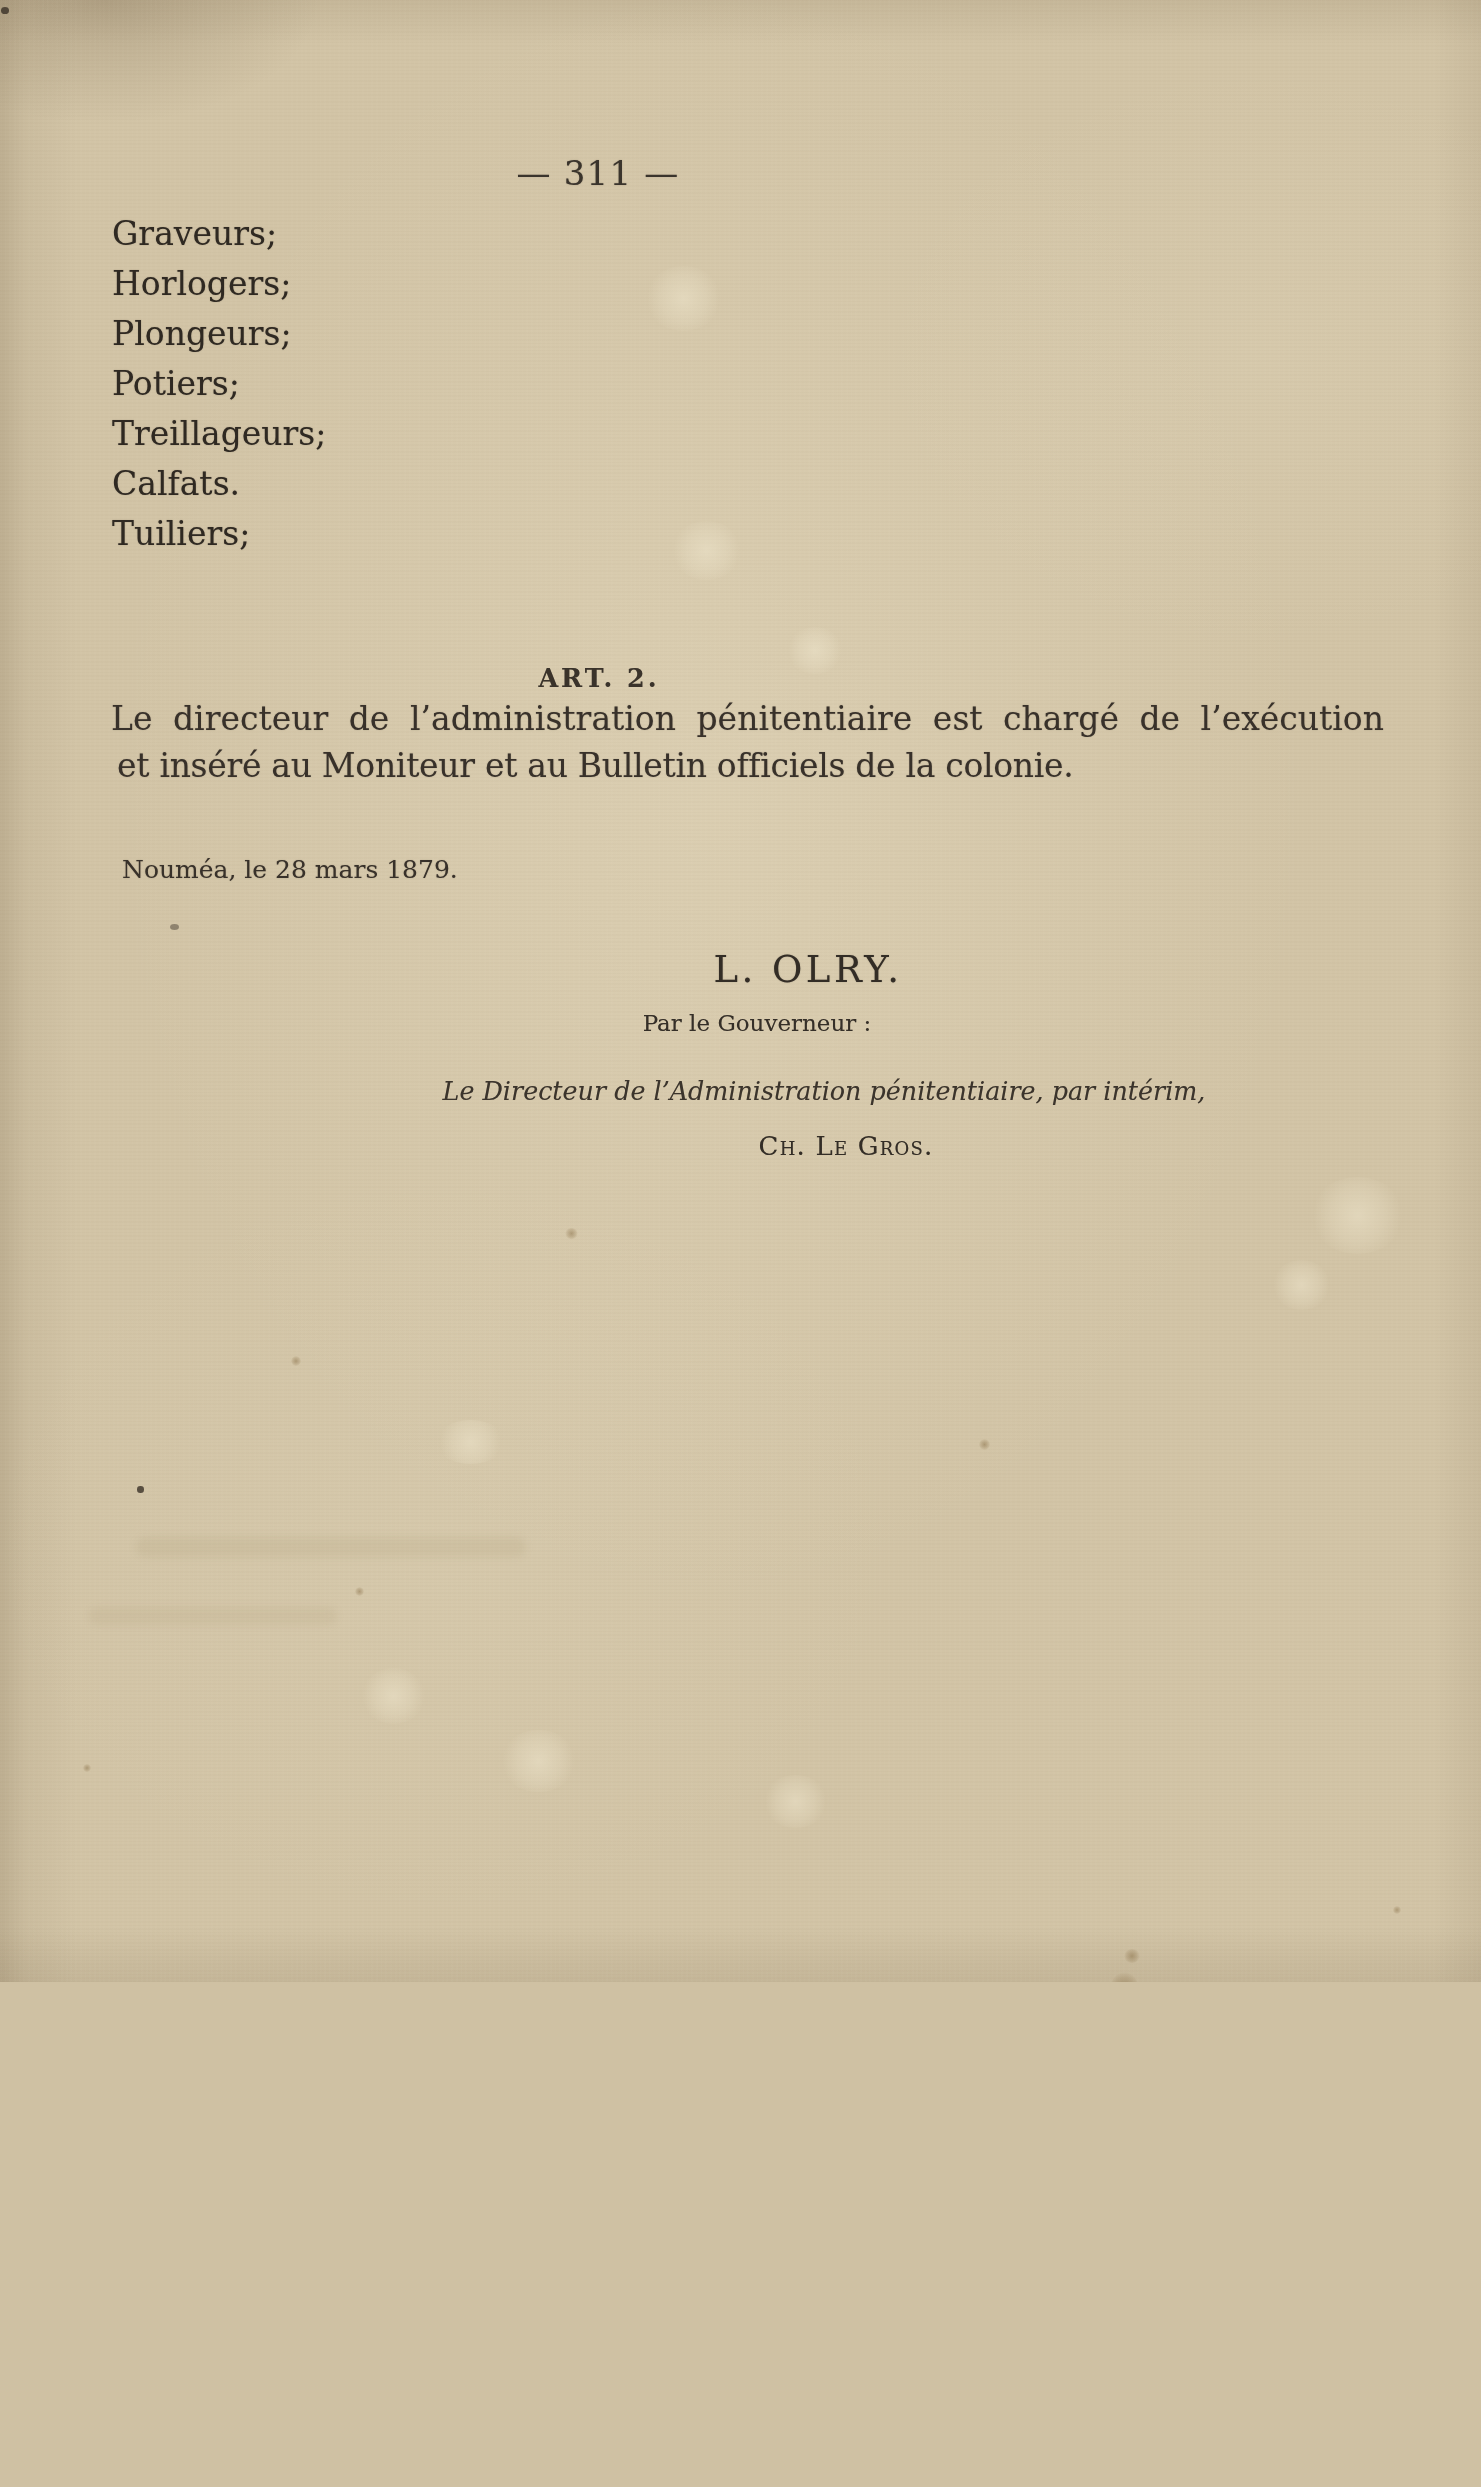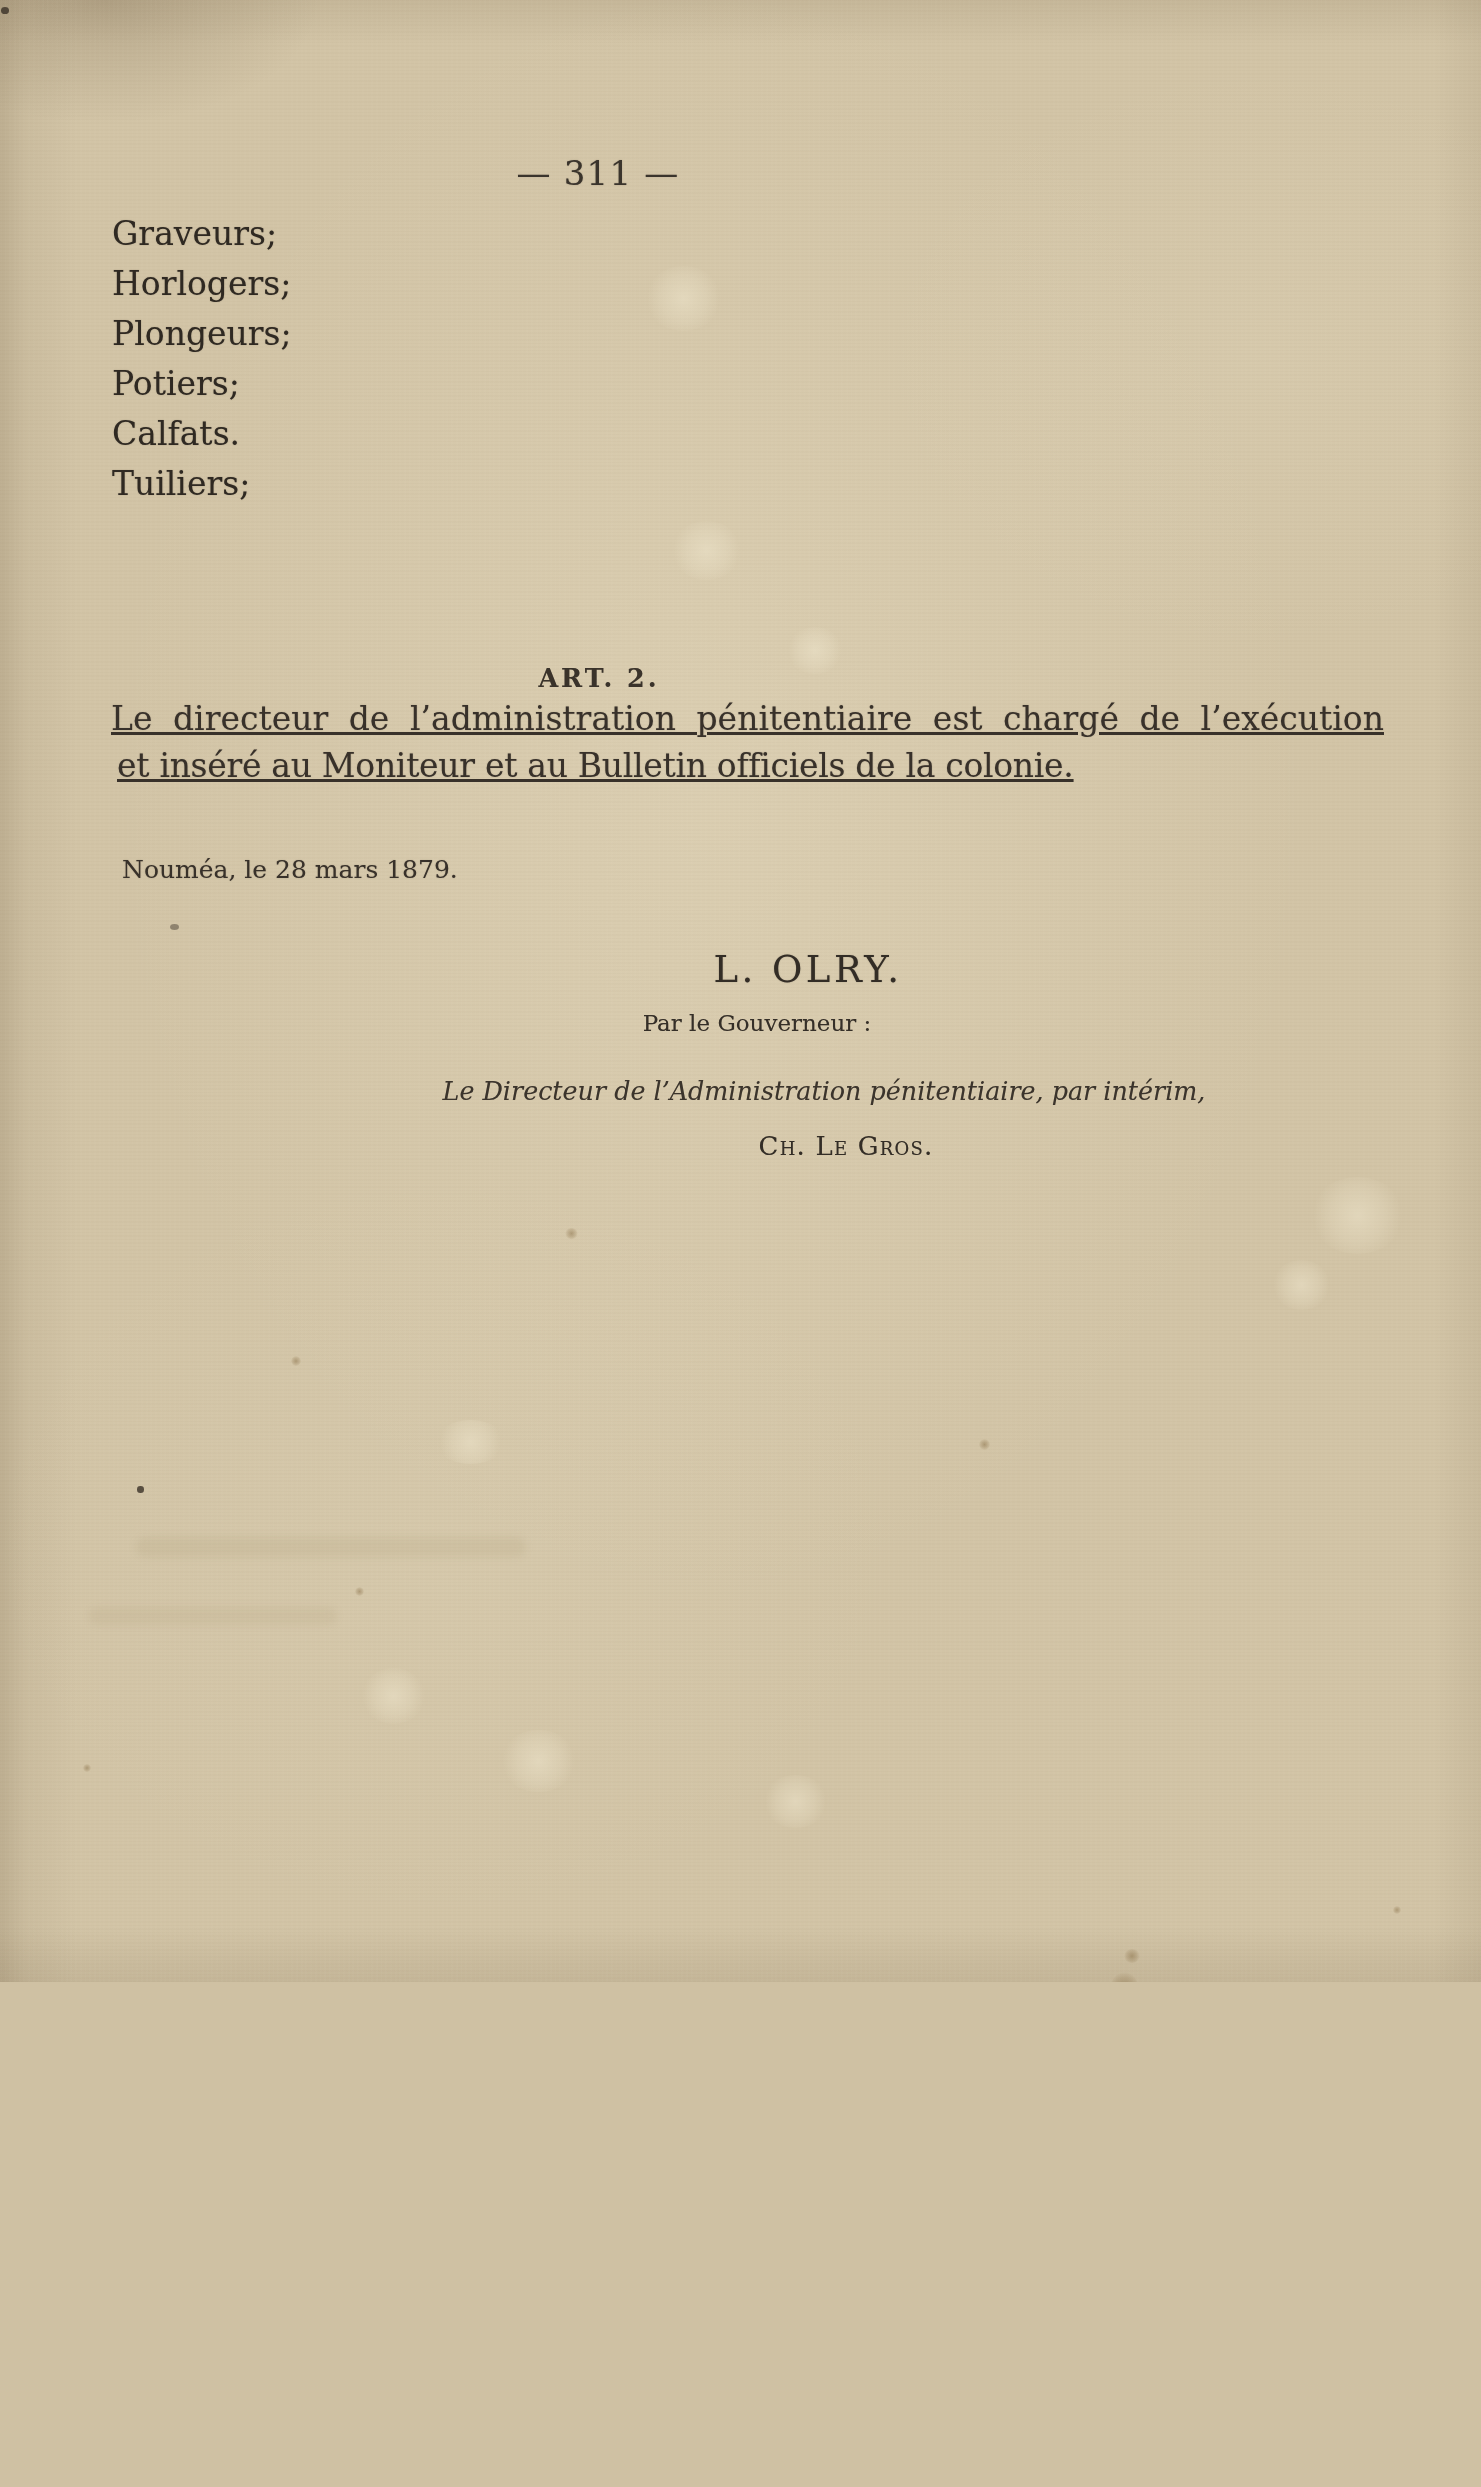--- a/index.html
+++ b/index.html
@@ -58,21 +58,20 @@
     color: #3a332b;
     text-shadow: 0 0 0.6px rgba(60,50,40,0.35);
     margin-top: 34px;
   }
   .para {
     top: 695px; left: 72px;
     width: 1312px;
     font-size: 33px;
     line-height: 47px;
     text-shadow: 0 0 1.2px rgba(60,50,40,0.32);
-    text-decoration: underline;
   }
   .jline { text-align: justify; text-align-last: justify; }
   .indent { text-indent: 39px; }
   .lline { text-align: left; letter-spacing: -0.3px; margin-left: 45px; }
   .dateline {
     top: 855px; left: 122px;
     font-size: 25px;
     text-shadow: 0 0 1.2px rgba(60,50,40,0.32);
   }
   .sig-governor {
@@ -181,20 +180,21 @@
   <div class="ink-halo" style="left:417px; top:2325px; width:52px; height:51px;"></div>
   <div class="ink-core" style="left:437px; top:2344px; width:10px; height:10.6px;"></div>
 
   <div class="abs centered page-number">— 311 —</div>
 
   <div class="abs trades">
     <div>Graveurs;</div>
     <div>Horlogers;</div>
     <div>Plongeurs;</div>
     <div>Potiers;</div>
+    <div>Treillageurs;</div>
     <div>Calfats.</div>
     <div>Tuiliers;</div>
   </div>
 
   <div class="abs centered art-heading">ART. 2.</div>
 
   <div class="abs para">
     <div class="jline indent">Le directeur de l’administration pénitentiaire est chargé de l’exécution</div>
     <div class="lline">et inséré au Moniteur et au Bulletin officiels de la colonie.</div>
   </div>

